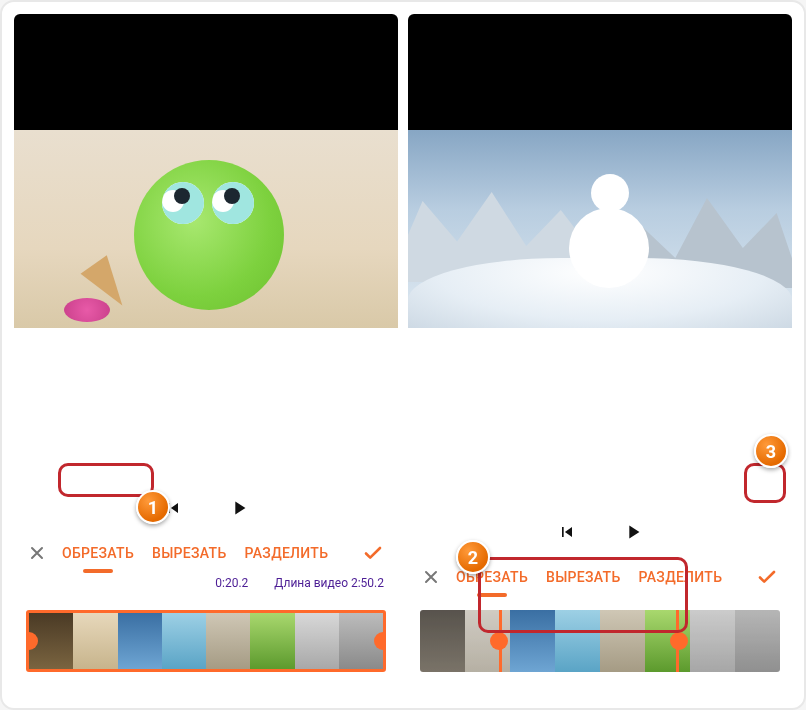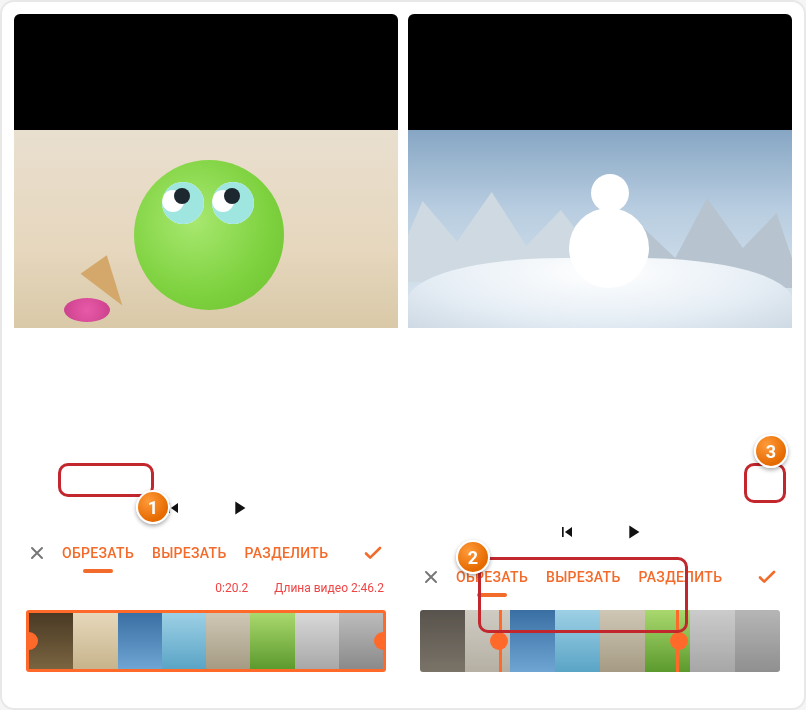--- a/index.html
+++ b/index.html
@@ -88,22 +88,22 @@
     padding: 4px 6px; cursor:pointer; position:relative; text-align:center;
   }
   .tab.active::after {
     content:""; position:absolute; left:32%; right:32%; bottom:-8px; height:4px;
     background:#f36b2a; border-radius:2px;
   }
   .tabs-spacer { flex:1; }
   .confirm { width:30px; height:30px; display:flex; align-items:center; justify-content:center; cursor:pointer; }
 
   .time-row {
-    height: 24px; display:flex; align-items:center; justify-content:space-between;
-    padding: 0 14px; color:#ef4444; font-size:12px;
+    height: 24px; display:flex; align-items:flex-start; justify-content:space-between;
+    padding: 0 14px; color:#4c1d95; font-size:12px;
   }
 
   .timeline-wrap { height: 96px; padding: 10px 12px 20px 12px; position:relative; }
   .timeline {
     height: 62px; border: 3px solid #ff6a2b; border-radius: 3px;
     display:flex; overflow:hidden; position:relative;
   }
   .thumb { flex:1; background:#888; height:100%; }
   .thumb:nth-child(1){background:linear-gradient(#4a3a25,#7a6440);}
   .thumb:nth-child(2){background:linear-gradient(#e7d8bb,#c7b48c);}
@@ -182,21 +182,21 @@
       <div class="tabs-spacer"></div>
       <div class="confirm">
         <svg width="24" height="24" viewBox="0 0 24 24">
             <path stroke="#f36b2a" stroke-width="2.6" fill="none" stroke-linecap="round" stroke-linejoin="round" d="M5 12.5l4.2 4.2L19 7"></path>
           </svg>
       </div>
     </div>
 
     <div class="time-row">
       <span style="margin-left:auto; margin-right:26px;">0:20.2</span>
-      <span>Длина видео 2:46.2</span>
+      <span>Длина видео 2:50.2</span>
     </div>
 
     <div class="timeline-wrap">
       <div class="timeline">
         <div class="thumb"></div>
         <div class="thumb"></div>
         <div class="thumb"></div>
         <div class="thumb"></div>
         <div class="thumb"></div>
         <div class="thumb"></div>

